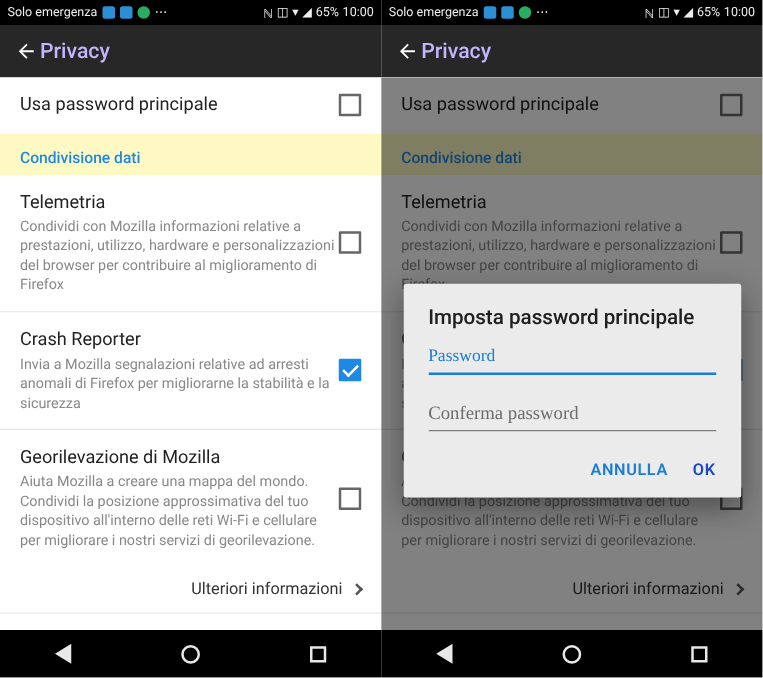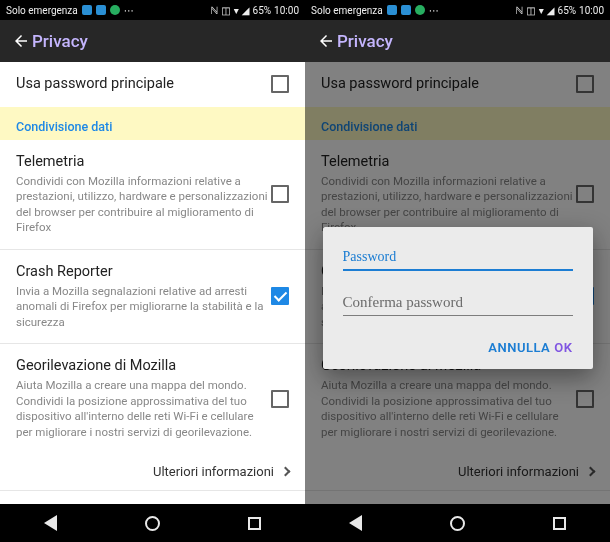--- a/index.html
+++ b/index.html
@@ -27,23 +27,23 @@
 .more-info{padding:11px 16px;background:#fff;display:flex;align-items:center;justify-content:flex-end;gap:8px;font-size:13px;color:#333}
 .navbar{height:38px;background:#000;display:flex;align-items:center;justify-content:space-around}
 .nav-tri{width:0;height:0;border-top:8px solid transparent;border-bottom:8px solid transparent;border-right:13px solid #e8e8e8}
 .nav-circ{width:15px;height:15px;border:2px solid #e8e8e8;border-radius:50%}
 .nav-sq{width:13px;height:13px;border:2px solid #e8e8e8}
 .overlay{position:absolute;inset:0;background:rgba(0,0,0,0.45);display:flex;align-items:flex-start;justify-content:center;padding-top:165px}
 .dialog{width:270px;background:#fff;border-radius:2px;box-shadow:0 8px 24px rgba(0,0,0,0.4);padding:18px 20px 8px}
 .dialog-title{font-size:16.5px;color:#222;font-weight:500;margin-bottom:10px}
 .input-line{border:none;border-bottom:2px solid #1e88e5;width:100%;font-size:14px;padding:4px 0;font-family:Liberation Serif, serif;outline:none;color:#1e88e5}
 .input-line.inactive{border-bottom:1px solid #888;color:#555;margin-top:19px;font-size:15px}
-.dialog-actions{display:flex;justify-content:flex-end;gap:4px;margin-top:18px;padding:6px 0}
+.dialog-actions{display:flex;justify-content:flex-end;gap:20px;margin-top:18px;padding:6px 0}
 .dlg-btn{font-size:13px;font-weight:600;letter-spacing:0.5px;background:none;border:none;cursor:pointer;color:#1e88e5}
-.dlg-btn.disabled{color:#8b5cf6}
+.dlg-btn.disabled{color:#1d4ed8}
 .dimmed .content{filter:brightness(0.92)}
 .chev{display:inline-block;width:7px;height:7px;border-top:2px solid #555;border-right:2px solid #555;transform:rotate(45deg)}
 .back-arrow{width:18px;height:18px}
 </style>
 </head>
 <body>
 
 <div class="phone">
   <div class="statusbar">
     <div class="left">
@@ -174,20 +174,21 @@
       <span>Ulteriori informazioni</span>
       <span class="chev"></span>
     </div>
     <div class="divider"></div>
     <div class="row">
       
     </div>
 
     <div class="overlay">
       <div class="dialog">
+        <div class="dialog-title">Imposta password principale</div>
         <input class="input-line" value="Password" style="">
         <input class="input-line inactive" placeholder="Conferma password" style="">
         <div class="dialog-actions">
           <button class="dlg-btn">ANNULLA</button>
           <button class="dlg-btn disabled">OK</button>
         </div>
       </div>
     </div>
   </div>
   <div class="navbar">

